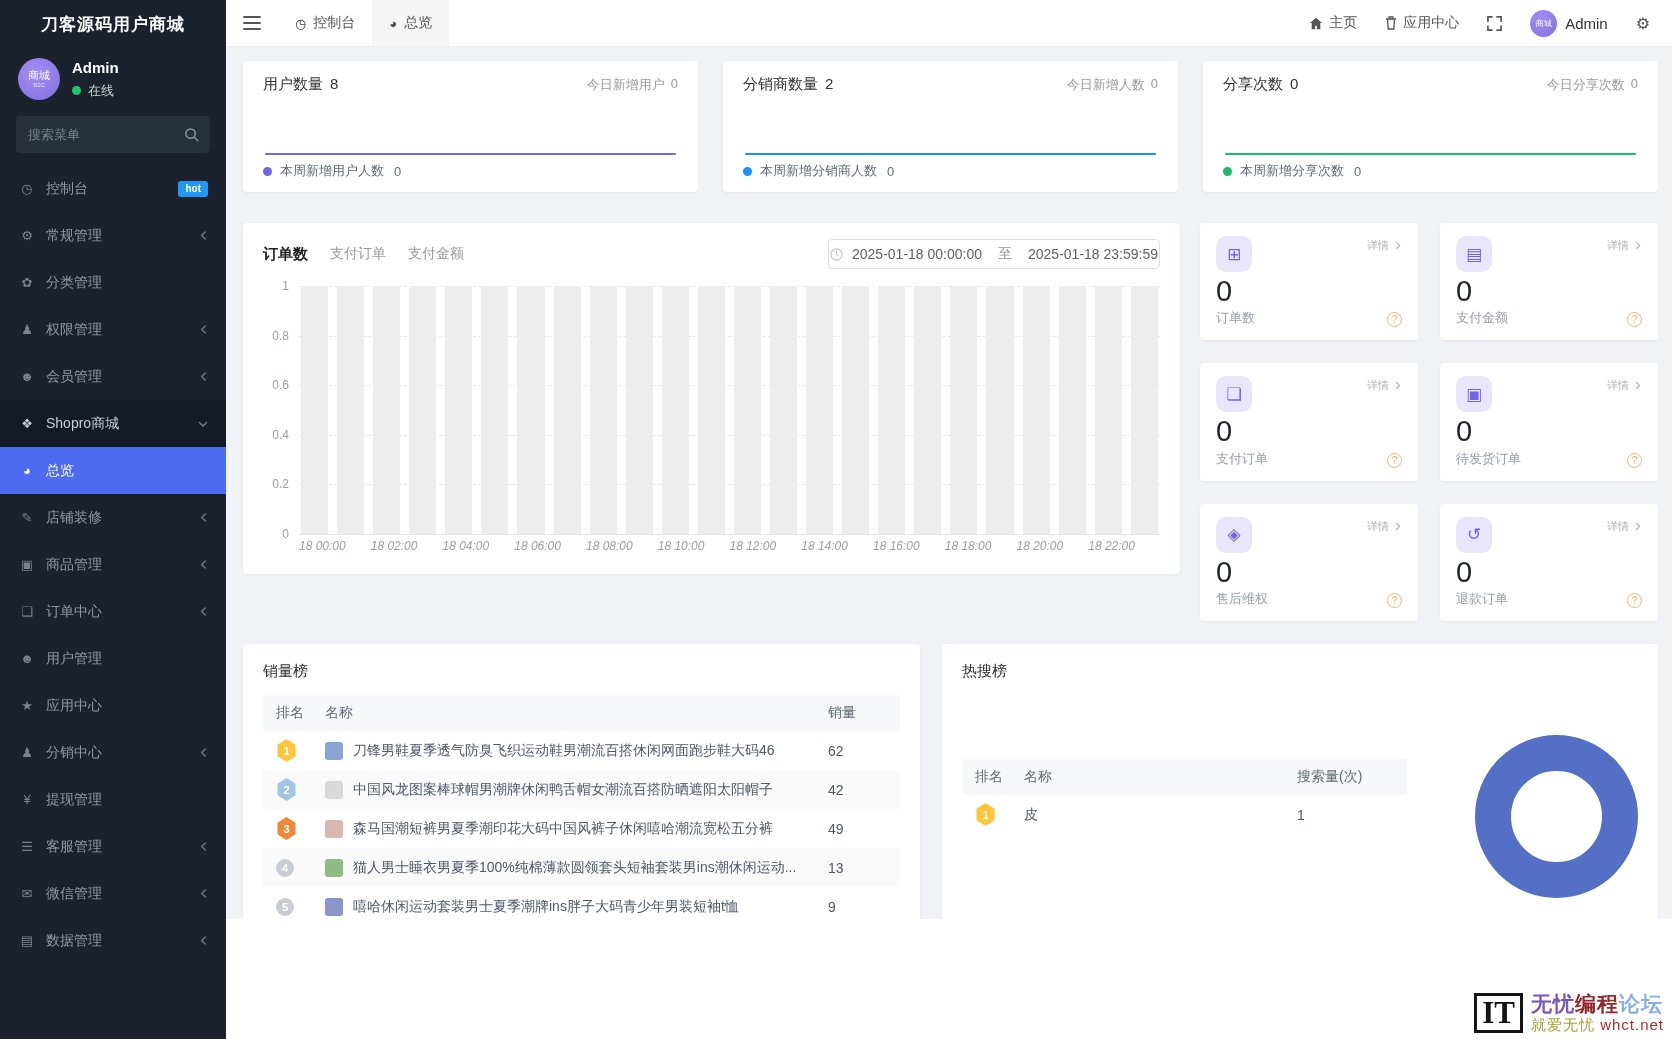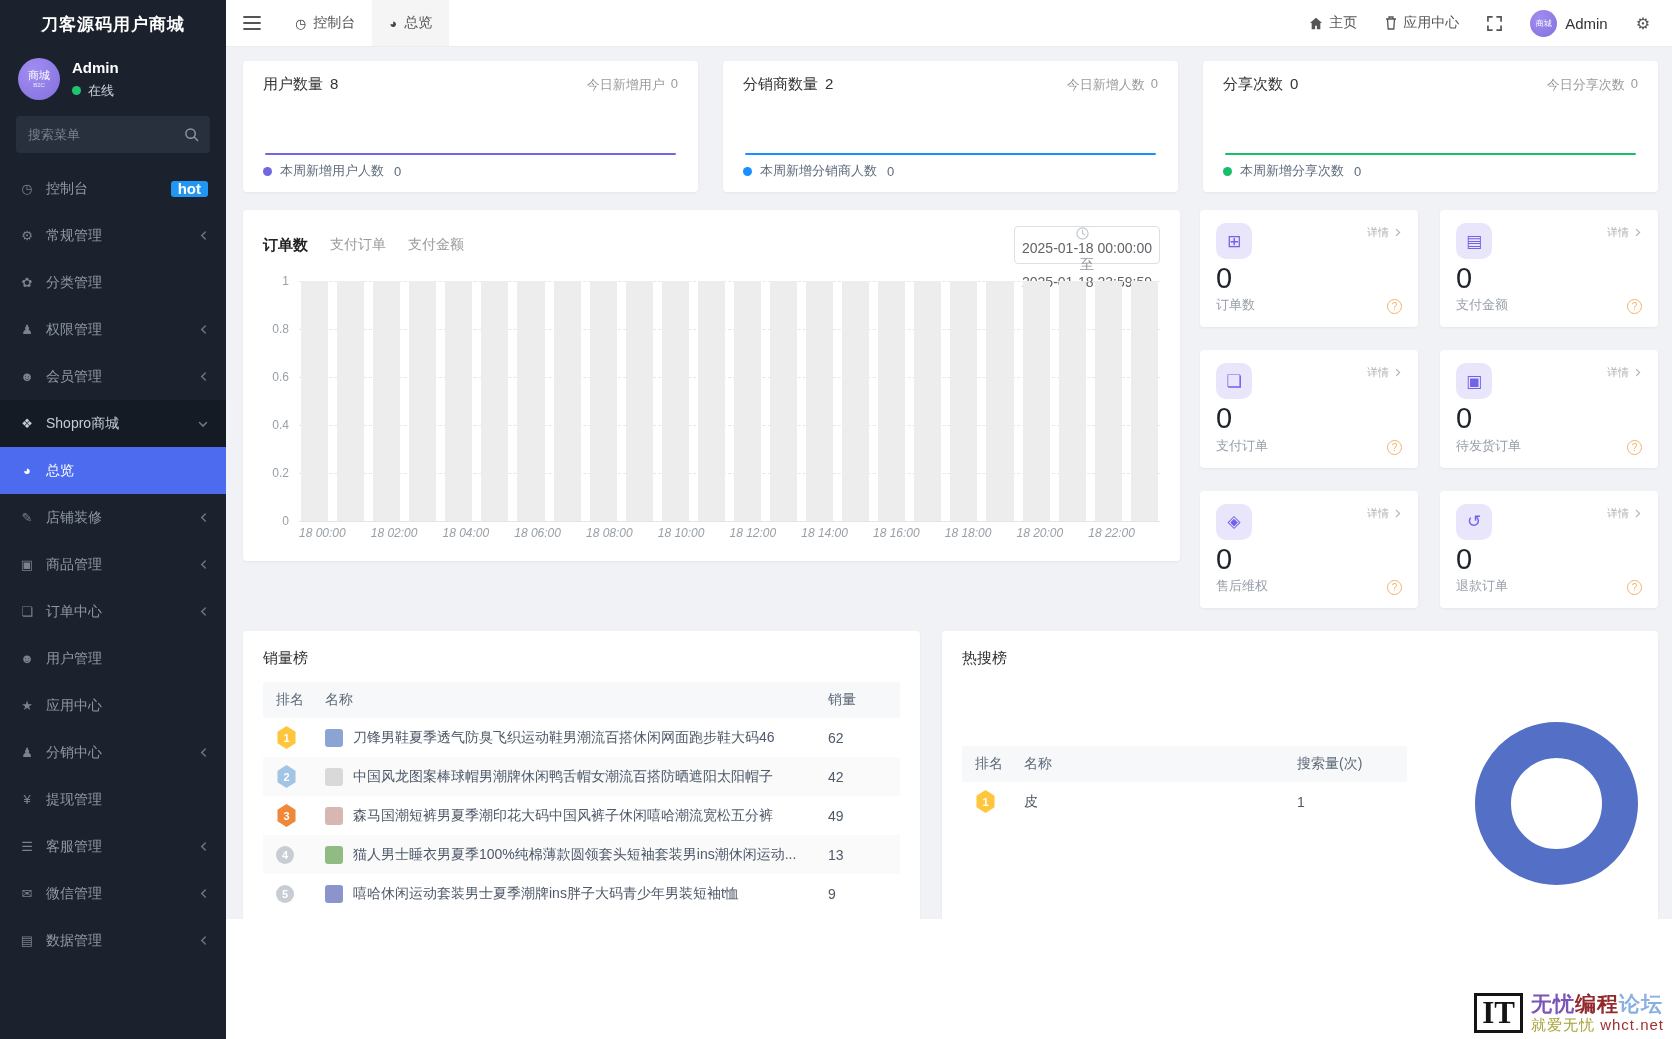--- a/index.html
+++ b/index.html
@@ -20,21 +20,21 @@
   .dot { width:9px; height:9px; border-radius:50%; background:#1fc56c; margin-right:7px; }
   .search-box { margin:4px 16px 12px; position:relative; }
   .search-box input { width:100%; height:37px; background:#28303d; border:none; border-radius:4px; color:#b4bcc7; padding:0 34px 0 12px; font-size:13px; outline:none; }
   .search-box input::placeholder { color:#76808e; }
   .search-icon { position:absolute; right:11px; top:11px; color:#8a93a0; }
   .menu { flex:1; overflow:hidden; }
   .menu-item { height:47px; display:flex; align-items:center; padding:0 18px; font-size:14px; color:#8f98a6; cursor:pointer; }
   .mi-icon { width:18px; margin-right:10px; font-size:13px; text-align:center; color:#79828f; flex-shrink:0; }
   .mi-label { flex:1; white-space:nowrap; }
   .chev { color:#6d7684; display:flex; align-items:center; }
-  .badge-hot { background:#2196f3; color:#fff; font-size:15px; font-weight:bold; padding:2px 7px; border-radius:3px; line-height:12px; }
+  .badge-hot { background:#2196f3; color:#fff; font-size:10px; font-weight:bold; padding:2px 7px; border-radius:3px; line-height:12px; }
   .menu-item.group-open { background:#151b24; color:#c6ccd4; }
   .menu-item.group-open .mi-icon { color:#c6ccd4; }
   .menu-item.active { background:#4c6bef; color:#fff; }
   .menu-item.active .mi-icon { color:#fff; }
 
   
   .main { flex:1; display:flex; flex-direction:column; background:#fff; min-width:0; }
   .topbar { height:47px; flex-shrink:0; background:#fff; display:flex; align-items:stretch; border-bottom:1px solid #ececec; }
   .hamburger { display:flex; align-items:center; padding:0 17px; color:#555; cursor:pointer; }
   .top-tab { display:flex; align-items:center; gap:7px; padding:0 17px; font-size:14px; color:#555; cursor:pointer; }
@@ -46,39 +46,39 @@
   .tr-user { display:flex; align-items:center; gap:8px; cursor:pointer; }
   .tr-user .name { font-size:15px; color:#333; }
   .gear { font-size:16px; color:#555; cursor:pointer; }
 
   .content { height:872px; background:#f0f2f5; padding:14px 14px 0 17px; }
   .below { flex:1; background:#fff; position:relative; }
 
   .card { background:#fff; border-radius:4px; box-shadow:0 1px 3px rgba(0,0,0,.05); }
 
   
-  .row1 { display:flex; gap:25px; margin-bottom:18px; }
+  .row1 { display:flex; gap:25px; margin-bottom:31px; }
   .stat-card { flex:1; height:131px; padding:14px 20px 10px; display:flex; flex-direction:column; }
   .sc-head { display:flex; justify-content:space-between; align-items:center; }
   .sc-title { font-size:15px; color:#333; display:flex; gap:7px; align-items:baseline; }
   .sc-right { font-size:13px; color:#9a9a9a; display:flex; gap:6px; }
   .spark { flex:1; position:relative; }
   .spark-line { position:absolute; left:2px; right:2px; bottom:7px; height:2px; border-radius:1px; }
   .sc-legend { display:flex; align-items:center; font-size:13px; color:#5f6b7a; gap:8px; padding-bottom:2px; }
   .legend-dot { width:9px; height:9px; border-radius:50%; flex-shrink:0; }
   .legend-val { margin-left:2px; }
 
   
   .row2 { display:flex; gap:20px; margin-bottom:23px; }
   .chart-card { width:937px; height:351px; padding:16px 20px; display:flex; flex-direction:column; }
   .cc-head { display:flex; align-items:center; }
   .cc-tabs { display:flex; gap:22px; font-size:14px; color:#999; align-items:center; }
   .cc-tab { cursor:pointer; }
   .cc-tab.active { color:#222; font-weight:bold; font-size:15px; }
-  .date-range { margin-left:auto; display:flex; align-items:center; border:1px solid #dcdfe6; border-radius:4px; height:38px; padding:0 7px; font-size:14px; color:#606266; background:#fff; cursor:pointer;flex-direction:column; }
+  .date-range { margin-left:auto; display:flex; align-items:center; border:1px solid #dcdfe6; border-radius:4px; height:30px; padding:0 1px; font-size:14px; color:#606266; background:#fff; cursor:pointer; }
   .date-range .clock { color:#c0c4cc; display:flex; margin-right:9px; }
   .date-sep { padding:0 16px; color:#909399; }
   .plot-wrap { flex:1; display:flex; flex-direction:column; margin-top:12px; }
   .plot-row { flex:1; display:flex; }
   .ylabels { width:36px; position:relative; font-size:12px; color:#9aa0a6; }
   .ylabels span { position:absolute; right:10px; transform:translateY(-50%); }
   .yt0{top:2%}.yt1{top:21.6%}.yt2{top:41.2%}.yt3{top:60.8%}.yt4{top:80.4%}.yt5{top:100%}
   .plot { flex:1; position:relative; }
   .gridline { position:absolute; left:0; right:0; border-top:1px dashed #e7e7e7; }
   .g0{top:2%}.g1{top:21.6%}.g2{top:41.2%}.g3{top:60.8%}.g4{top:80.4%}

